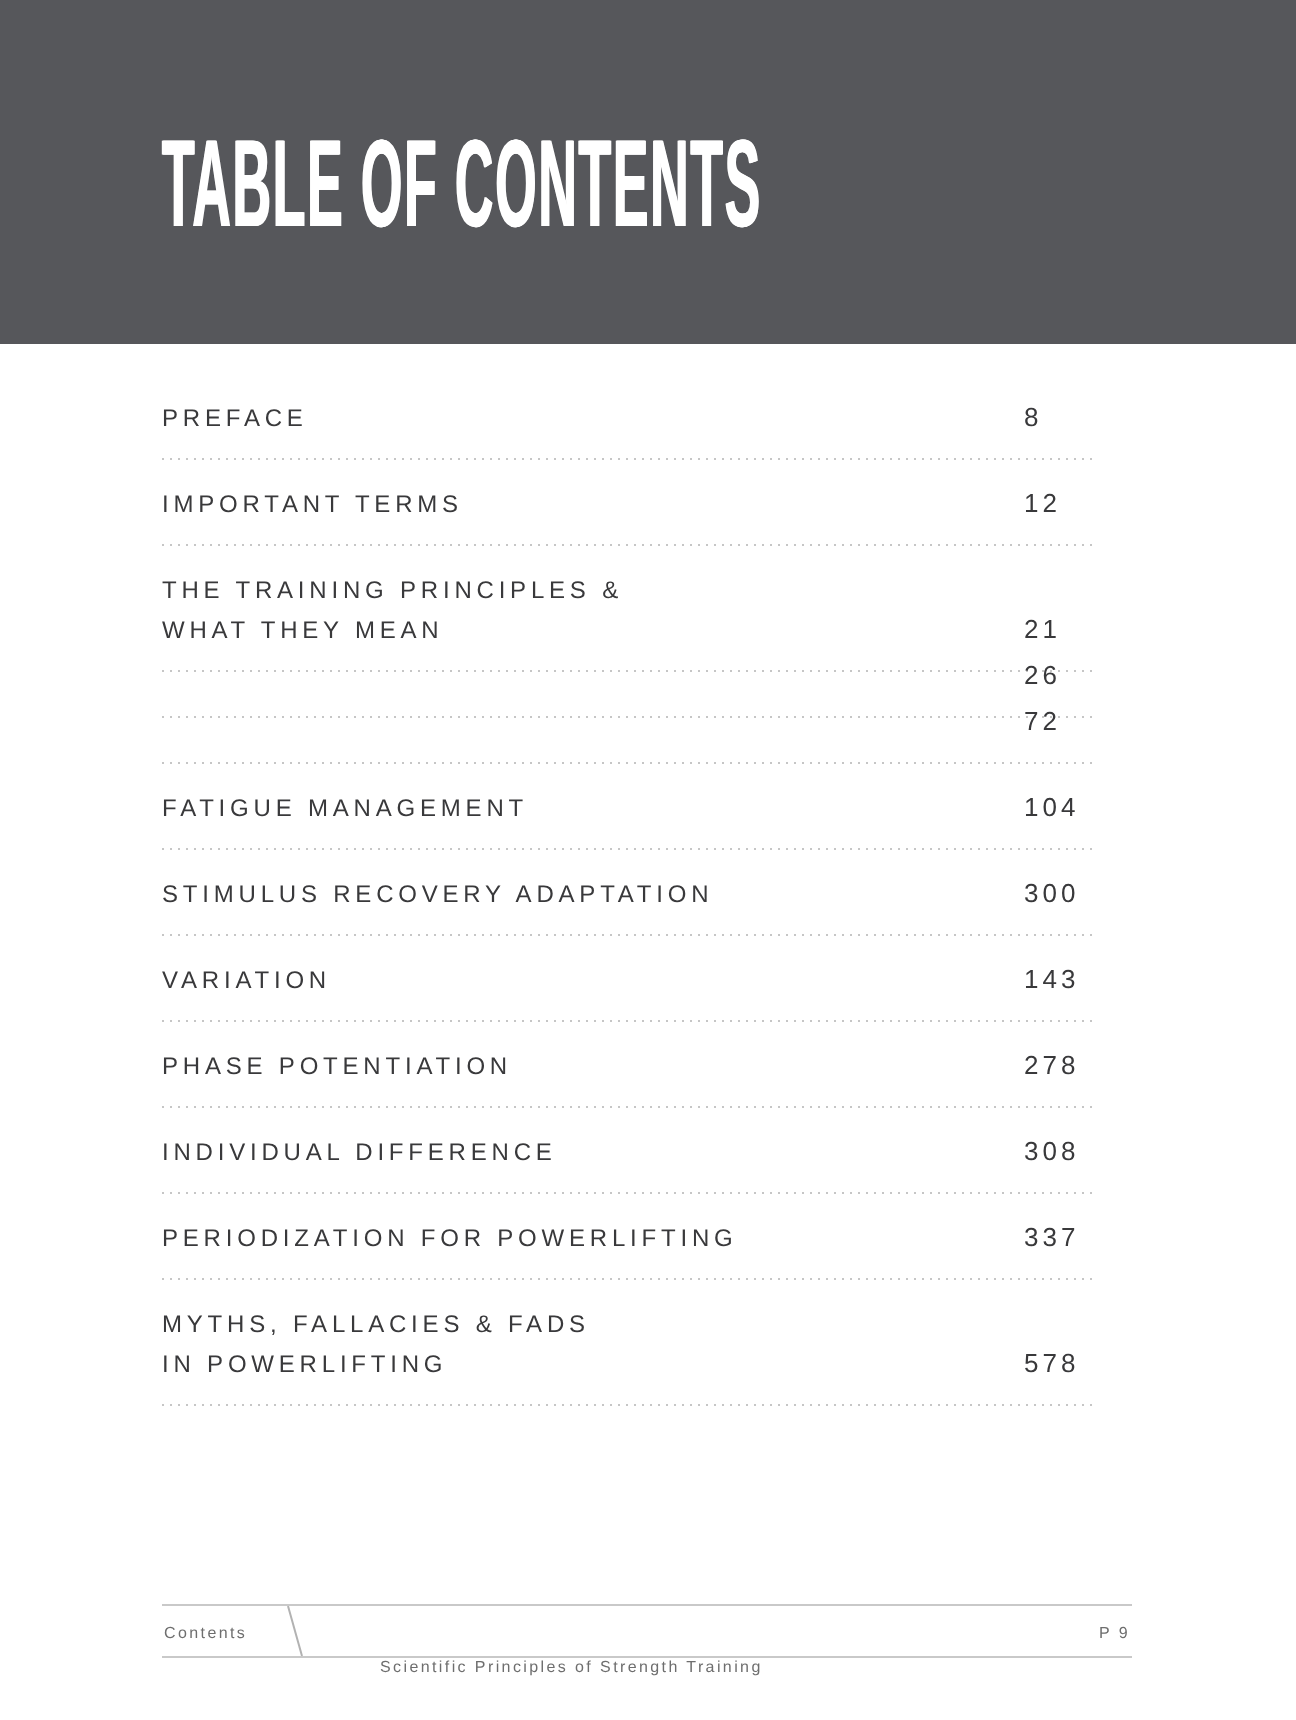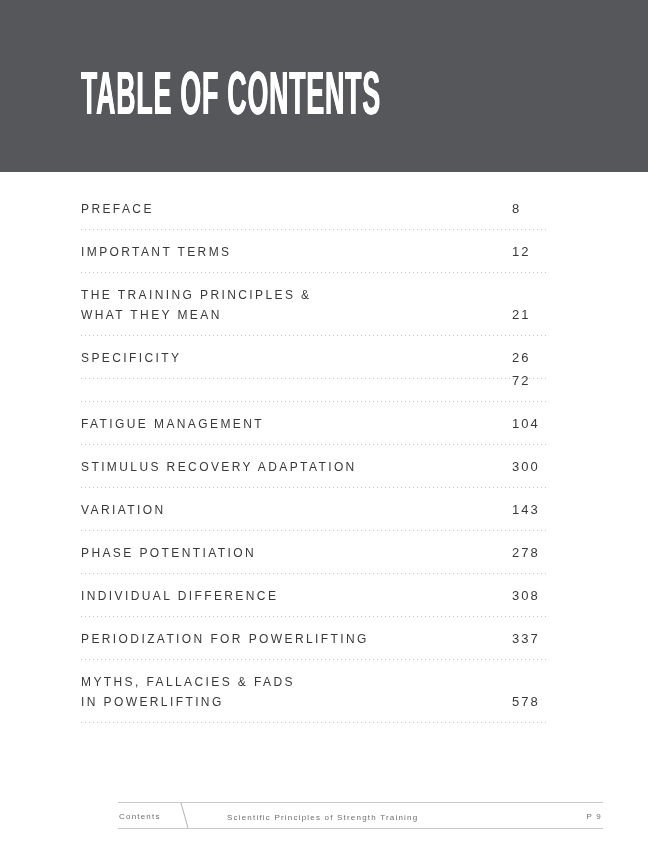--- a/index.html
+++ b/index.html
@@ -55,30 +55,30 @@
   .toc-page{
     position:absolute;left:431px;bottom:11px;
     font-size:13px;line-height:20px;letter-spacing:2px;
     color:var(--body-text);
   }
   
   .footer{
     position:absolute;left:81px;top:802px;width:485px;height:27px;
     border-top:1px solid var(--footer-line);
     border-bottom:1px solid var(--footer-line);
-    font-size:8px;letter-spacing:1.2px;color:var(--footer-text);margin-left:37px;
+    font-size:8px;letter-spacing:1.2px;color:var(--footer-text);
   }
   .footer-section{
     position:absolute;left:1px;top:9px;white-space:nowrap;
   }
   .footer-slash{
     position:absolute;left:60px;top:0;width:14px;height:25px;
   }
   .footer-book{
-    position:absolute;left:109px;top:10px;white-space:nowrap;
+    position:absolute;left:109px;top:26px;white-space:nowrap;
   }
   .footer-page{
     position:absolute;right:1px;top:9px;white-space:nowrap;
   }
 </style>
 </head>
 <body>
 
 <div class="page">
 
@@ -97,21 +97,20 @@
       <span class="toc-page">12</span>
     </li>
 
     <li class="toc-row">
       <span class="toc-label">THE TRAINING PRINCIPLES &amp;
 WHAT THEY MEAN</span>
       <span class="toc-page">21</span>
     </li>
 
     <li class="toc-row">
-      <span class="toc-label">SPECIFICITY</span>
       <span class="toc-page">26</span>
     </li>
 
     <li class="toc-row">
       <span class="toc-page">72</span>
     </li>
 
     <li class="toc-row">
       <span class="toc-label">FATIGUE MANAGEMENT</span>
       <span class="toc-page">104</span>

